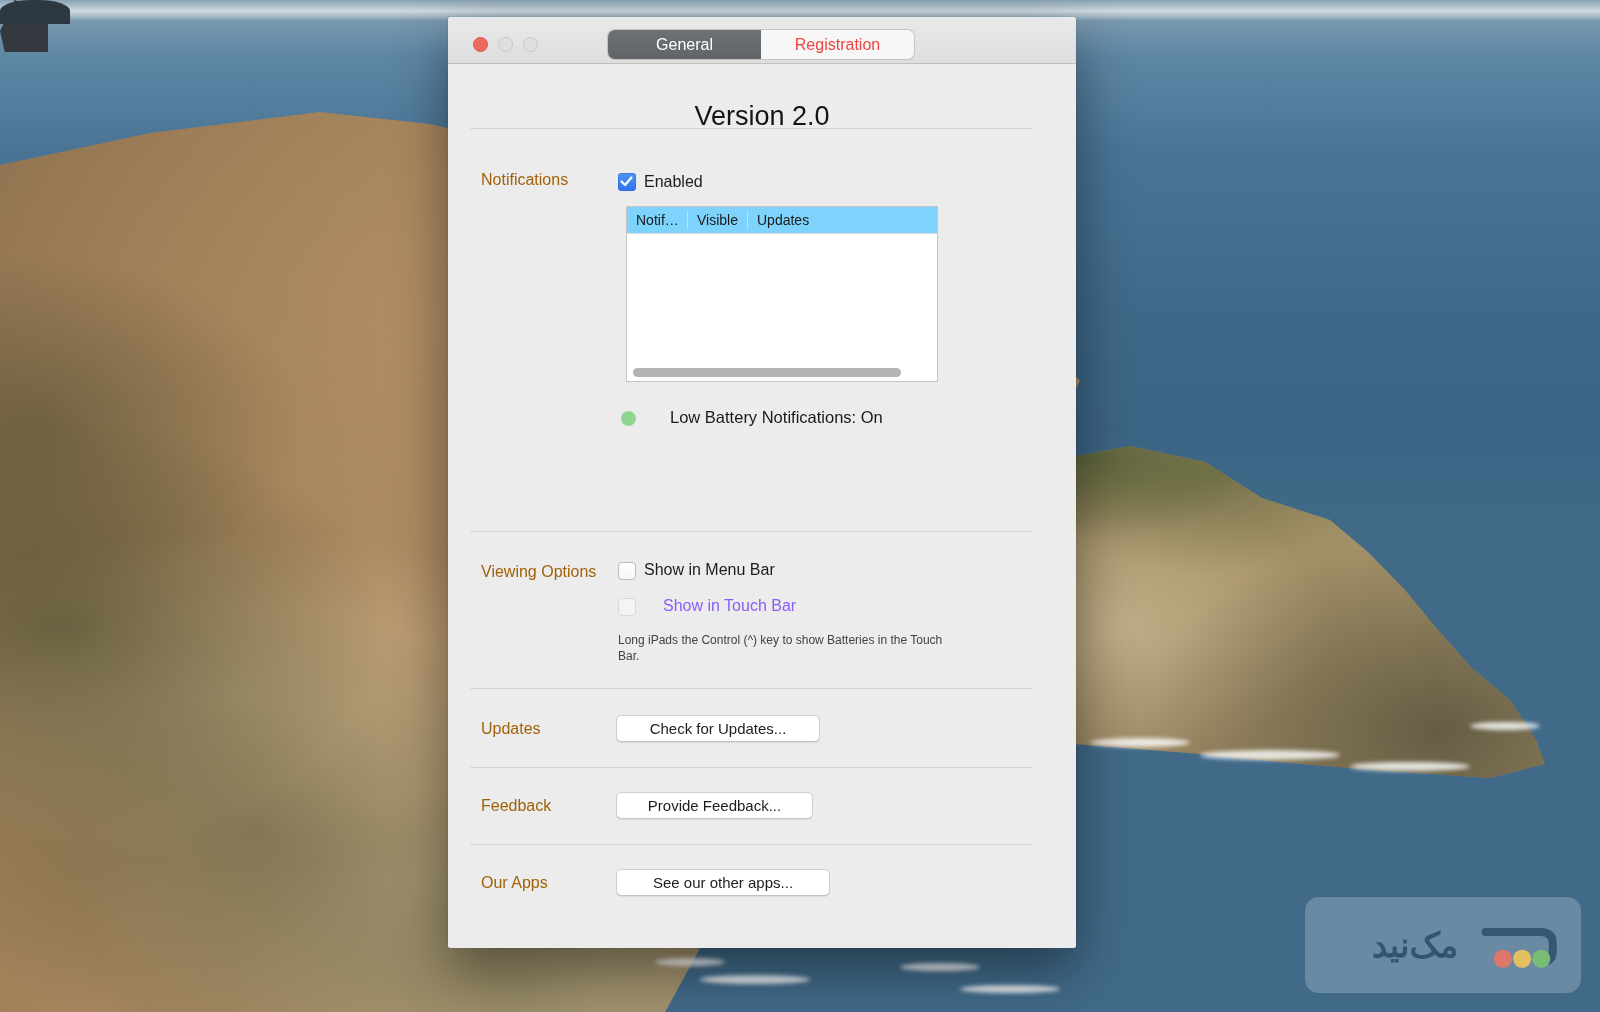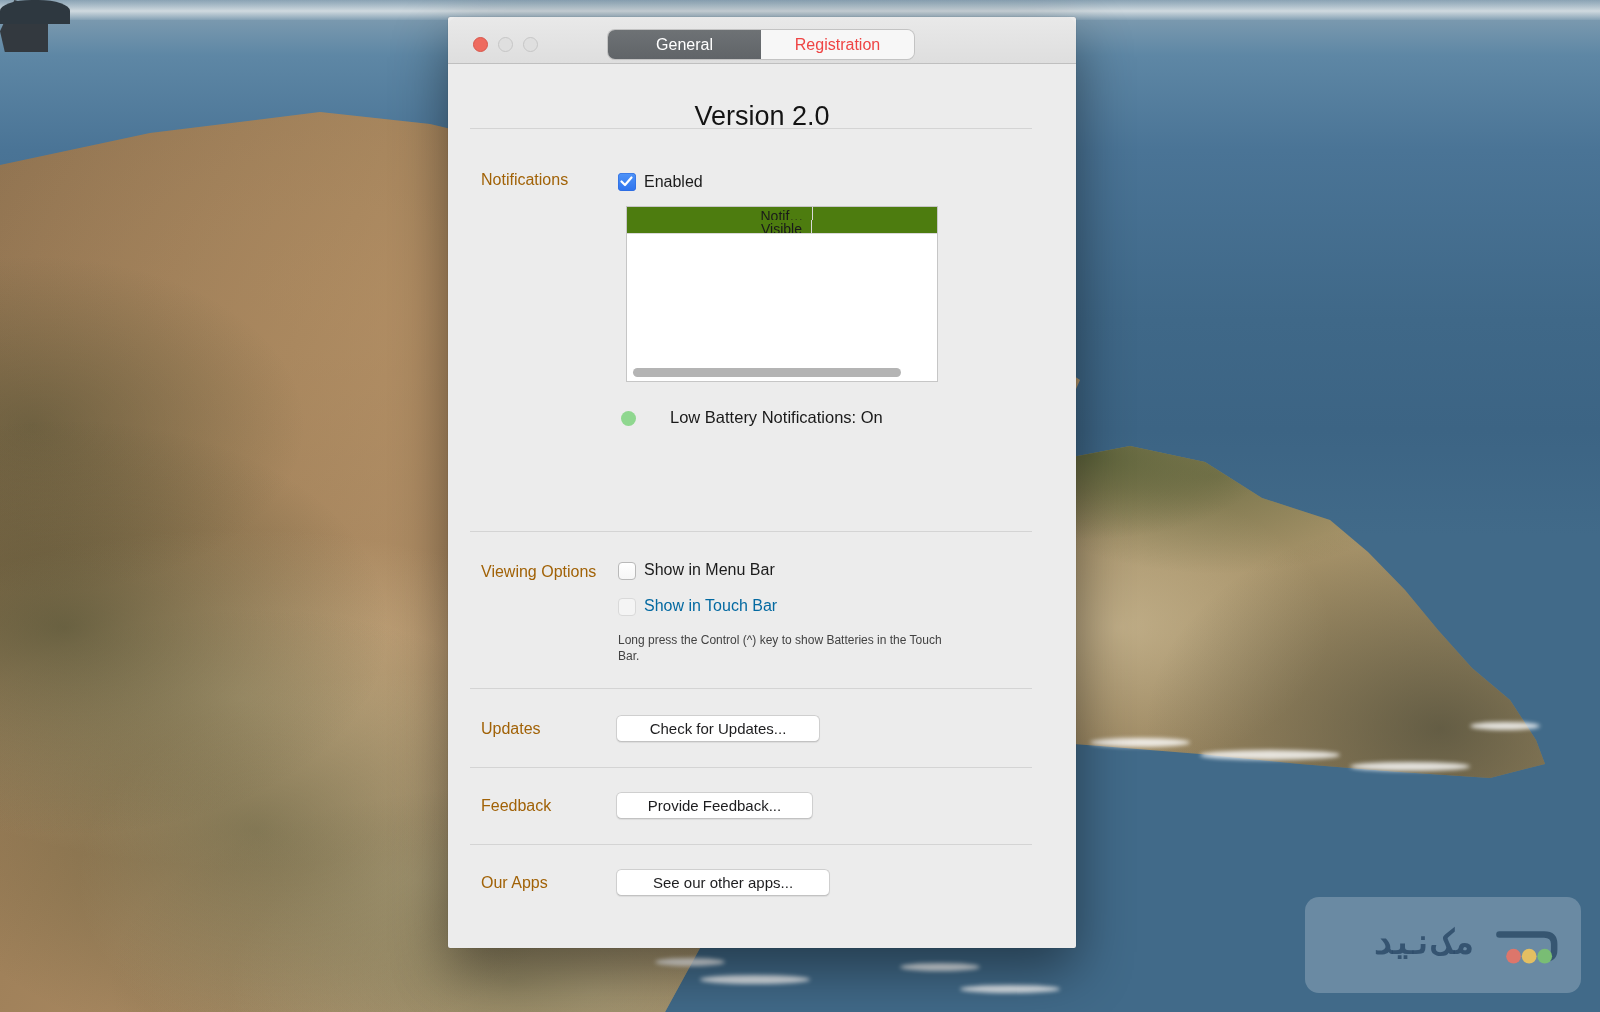--- a/index.html
+++ b/index.html
@@ -48,21 +48,21 @@
   .rock-a{position:absolute;left:1552px;top:692px;width:48px;height:52px;background:#33393f;
     clip-path:polygon(0 60%,30% 0,100% 20%,100% 100%,10% 100%);}
   .rock-b{position:absolute;left:820px;top:988px;width:70px;height:24px;background:#2e3840;border-radius:45% 45% 0 0;}
   
   .wm{
     position:absolute;left:1305px;top:897px;width:276px;height:96px;
     background:rgba(255,255,255,.22);border-radius:14px;
     display:flex;align-items:center;justify-content:flex-end;gap:16px;padding:0 20px;box-sizing:border-box;
   }
   .wm-text{
-    font-family:Liberation Mono, monospace;font-size:34px;font-weight:bold;
+    font-family:Liberation Sans, sans-serif;font-size:34px;font-weight:bold;
     color:rgba(43,74,104,.85);line-height:1;direction:rtl;margin-left:47px;
   }
   
   .window{
     position:absolute;left:448px;top:17px;width:628px;height:931px;
     background:#ececec;border-radius:2px;
     box-shadow:0 22px 55px rgba(0,0,0,.45),0 0 1px rgba(0,0,0,.35);
   }
   .titlebar{
     position:absolute;left:0;top:0;right:0;height:46px;
@@ -89,27 +89,27 @@
   .divider{position:absolute;left:22px;width:562px;height:1px;background:rgba(0,0,0,.1);}
   .rowlabel{position:absolute;left:33px;font-size:16px;color:#a16207;}
   .cb{
     position:absolute;width:18px;height:18px;border-radius:4px;box-sizing:border-box;
   }
   .cb.on{background:linear-gradient(180deg,#4f94f8,#2e73ee);box-shadow:inset 0 0 0 .5px #2a66d9;}
   .cb.off{background:linear-gradient(180deg,#ffffff,#f6f6f6);border:1px solid #b9b9b9;}
   .cb.dis{background:#f4f4f4;border:1px solid #d9d9d9;}
   .cb svg{position:absolute;left:2px;top:3px;}
   .cblabel{position:absolute;font-size:16px;color:#1c1c1c;}
-  .cblabel.dis{color:#0369a1;}
+  .cblabel.dis{color:#8b5cf6;margin-left:19px;}
   .table{
     position:absolute;left:178px;top:189px;width:312px;height:176px;
     background:#fff;border:1px solid #c6c6c6;box-sizing:border-box;
   }
-  .thead{display:flex;height:26px;background:#4d7c0f;border-bottom:1px solid #d9d9d9;
-    font-size:14px;color:#1a1a1a;align-items:center;flex-direction:column;}
+  .thead{display:flex;height:26px;background:#7dd3fc;border-bottom:1px solid #d9d9d9;
+    font-size:14px;color:#1a1a1a;align-items:center;}
   .th{padding:0 0 0 9px;box-sizing:border-box;border-right:1px solid #d9d9d9;height:18px;line-height:18px;white-space:nowrap;overflow:hidden;}
   .th:nth-child(1){width:61px;}
   .th:nth-child(2){width:60px;}
   .th:nth-child(3){flex:1;border-right:none;}
   .hscroll{position:absolute;left:6px;bottom:4px;width:268px;height:9px;border-radius:5px;background:#b4b4b4;}
   .statusdot{position:absolute;left:173px;top:394px;width:15px;height:15px;border-radius:50%;background:#8fd78f;}
   .statustext{position:absolute;left:196px;top:391px;font-size:16.5px;color:#1a1a1a;margin-left:26px;}
   .smallnote{position:absolute;font-size:12px;line-height:15.5px;color:#424242;}
   .btn{
     position:absolute;height:27px;border-radius:5.5px;background:#ffffff;
@@ -193,21 +193,21 @@
   <div class="statusdot"></div>
   <div class="statustext">Low Battery Notifications: On</div>
 
   <div class="divider" style="top:514px;"></div>
 
   <div class="rowlabel" style="top:546px;">Viewing Options</div>
   <div class="cb off" style="left:170px;top:545px;"></div>
   <div class="cblabel" style="left:196px;top:544px;">Show in Menu Bar</div>
   <div class="cb dis" style="left:170px;top:581px;"></div>
   <div class="cblabel dis" style="left:196px;top:580px;">Show in Touch Bar</div>
-  <div class="smallnote" style="left:170px;top:616px;width:340px;">Long press the Control (^) key to show Batteries in the Touch Bar.</div>
+  <div class="smallnote" style="left:170px;top:616px;width:340px;">Long iPads the Control (^) key to show Batteries in the Touch Bar.</div>
 
   <div class="divider" style="top:671px;"></div>
 
   <div class="rowlabel" style="top:703px;">Updates</div>
   <div class="btn" style="left:168px;top:698px;width:204px;">Check for Updates...</div>
 
   <div class="divider" style="top:750px;"></div>
 
   <div class="rowlabel" style="top:780px;">Feedback</div>
   <div class="btn" style="left:168px;top:775px;width:197px;">Provide Feedback...</div>

